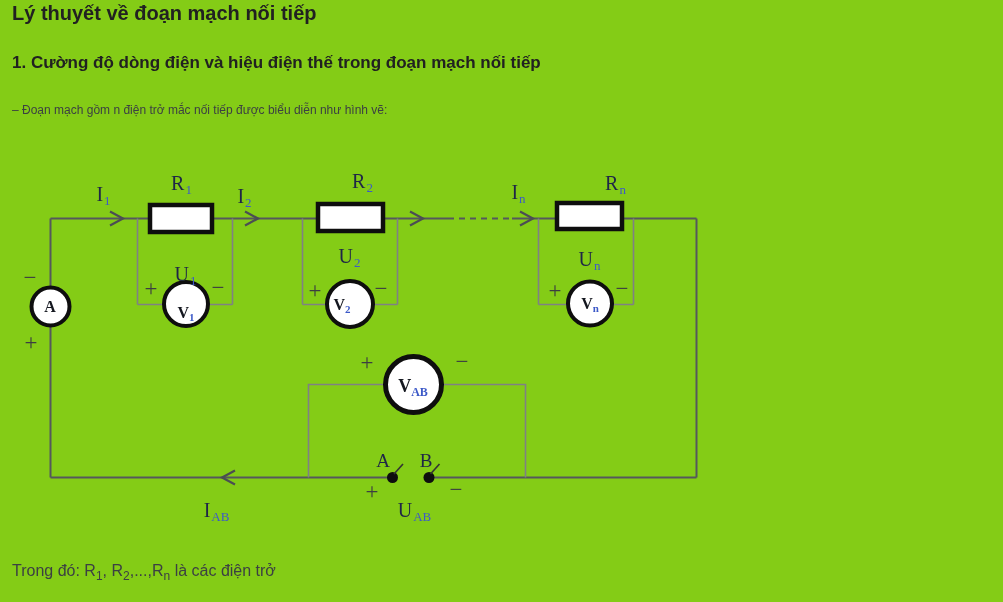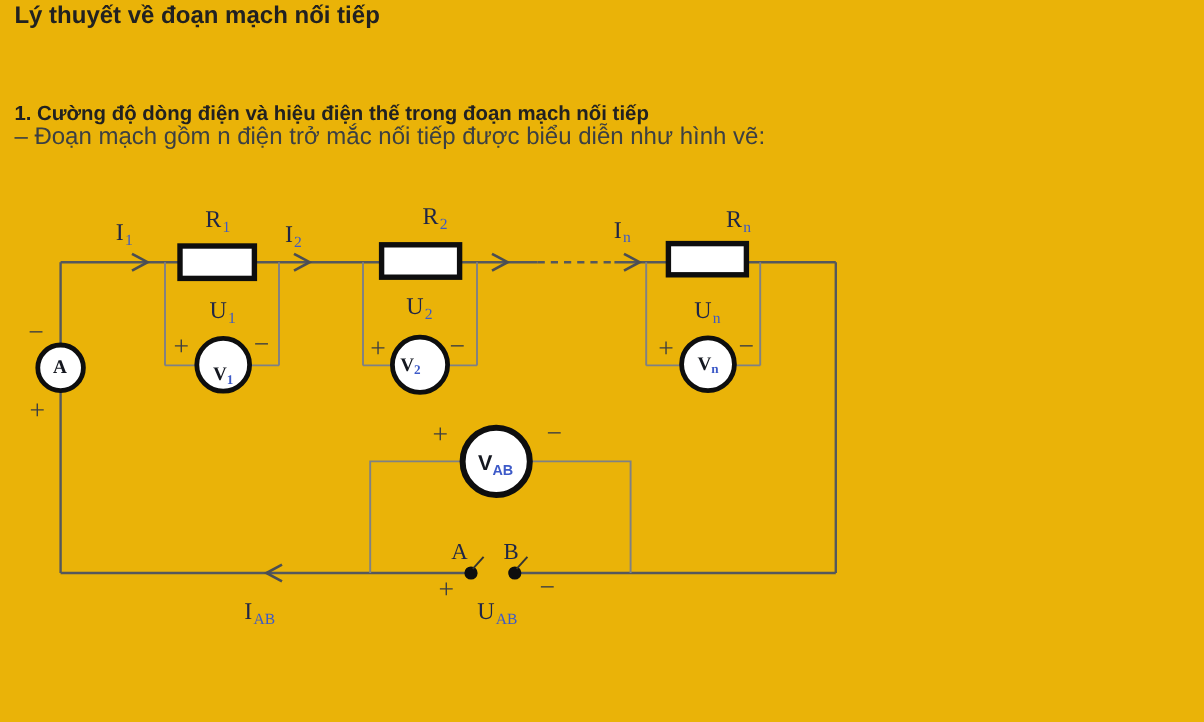--- a/index.html
+++ b/index.html
@@ -1,32 +1,32 @@
 <!DOCTYPE html>
 <html><head>
 <meta charset="utf-8">
 <style>
   html,body{margin:0;padding:0;background:#ffffff;}
-  .page{position:relative;width:1003px;height:602px;background:#eab308;overflow:hidden;
+  .page{position:relative;width:1003px;height:602px;background:#84cc16;overflow:hidden;
         font-family:"Liberation Sans",sans-serif;}
   .h1{position:absolute;left:12px;top:2px;font-size:20px;font-weight:700;color:#212121;}
-  .h2{position:absolute;left:12px;top:53px;font-size:17px;font-weight:700;color:#212121;margin-top:32px;}
-  .intro{position:absolute;left:12px;top:103px;font-size:20px;color:#3c4043;}
+  .h2{position:absolute;left:12px;top:53px;font-size:17px;font-weight:700;color:#212121;}
+  .intro{position:absolute;left:12px;top:103px;font-size:12px;color:#3c4043;}
   .footer{position:absolute;left:12px;top:546px;font-size:16px;color:#3c4043;}
   .footer sub{font-size:12px;}
   svg{position:absolute;left:0;top:0;}
   
   .clabel{position:absolute;transform:translate(-50%,-50%);white-space:nowrap;line-height:1;
           font-family:"Liberation Serif",serif;font-size:20px;color:#1f2647;}
   .clabel .ls{font-size:13px;color:#3d5ac8;position:relative;top:4px;left:1px;}
   
   .mlabel{position:absolute;transform:translate(-50%,-50%);white-space:nowrap;line-height:1;
           font-family:"Liberation Serif",serif;font-weight:700;font-size:16px;color:#14171f;}
   .mlabel .ls{font-size:11px;color:#3d5ac8;position:relative;top:3px;}
-  .vab-label{font-family:Liberation Sans, sans-serif;font-size:18px;}
+  .vab-label{font-family:Liberation Serif, serif;font-size:18px;}
   .vab-label .ls{font-size:12px;top:4px;}
   
   .sign{position:absolute;transform:translate(-50%,-50%);line-height:1;
         font-family:"Liberation Serif",serif;font-size:23px;font-weight:400;color:#3c3e42;}
 </style>
 </head>
 <body>
 
 <div class="page">
 
@@ -84,21 +84,21 @@
         <path d="M430.5,474 L439.5,464" stroke="#333" stroke-width="1.6"></path>
       </g>
     </svg>
 
     <div class="clabel" style="left:103px;top:194px"><span>I</span><span class="ls">1</span></div>
     <div class="clabel" style="left:181px;top:183px"><span>R</span><span class="ls">1</span></div>
     <div class="clabel" style="left:244px;top:196px"><span>I</span><span class="ls">2</span></div>
     <div class="clabel" style="left:362px;top:181px"><span>R</span><span class="ls">2</span></div>
     <div class="clabel" style="left:518px;top:192px"><span>I</span><span class="ls">n</span></div>
     <div class="clabel" style="left:615px;top:183px"><span>R</span><span class="ls">n</span></div>
-    <div class="clabel" style="left:185px;top:259px"><span>U</span><span class="ls">1</span></div>
+    <div class="clabel" style="left:185px;top:274px"><span>U</span><span class="ls">1</span></div>
     <div class="clabel" style="left:349px;top:256px"><span>U</span><span class="ls">2</span></div>
     <div class="clabel" style="left:589px;top:259px"><span>U</span><span class="ls">n</span></div>
     <div class="clabel" style="left:414px;top:510px"><span>U</span><span class="ls">AB</span></div>
     <div class="clabel" style="left:216px;top:510px"><span>I</span><span class="ls">AB</span></div>
     <div class="clabel" style="left:383px;top:460px;font-size:19px"><span>A</span></div>
     <div class="clabel" style="left:426px;top:460px;font-size:19px"><span>B</span></div>
 
     <div class="mlabel" style="left:50px;top:307px"><span>A</span></div>
     <div class="mlabel" style="left:186px;top:313px"><span>V</span><span class="ls">1</span></div>
     <div class="mlabel" style="left:342px;top:305px"><span>V</span><span class="ls">2</span></div>
@@ -112,14 +112,15 @@
     <div class="sign" style="left:315px;top:290px">+</div>
     <div class="sign" style="left:381px;top:288px">−</div>
     <div class="sign" style="left:555px;top:290px">+</div>
     <div class="sign" style="left:622px;top:288px">−</div>
     <div class="sign" style="left:367px;top:362px">+</div>
     <div class="sign" style="left:462px;top:361px">−</div>
     <div class="sign" style="left:372px;top:491px">+</div>
     <div class="sign" style="left:456px;top:489px">−</div>
   </div>
 
+  <p class="footer"><span>Trong đó: R</span><sub>1</sub><span>, R</span><sub>2</sub><span>,...,R</span><sub>n</sub><span> là các điện trở</span></p>
 
 </div>
 
 </body></html>

